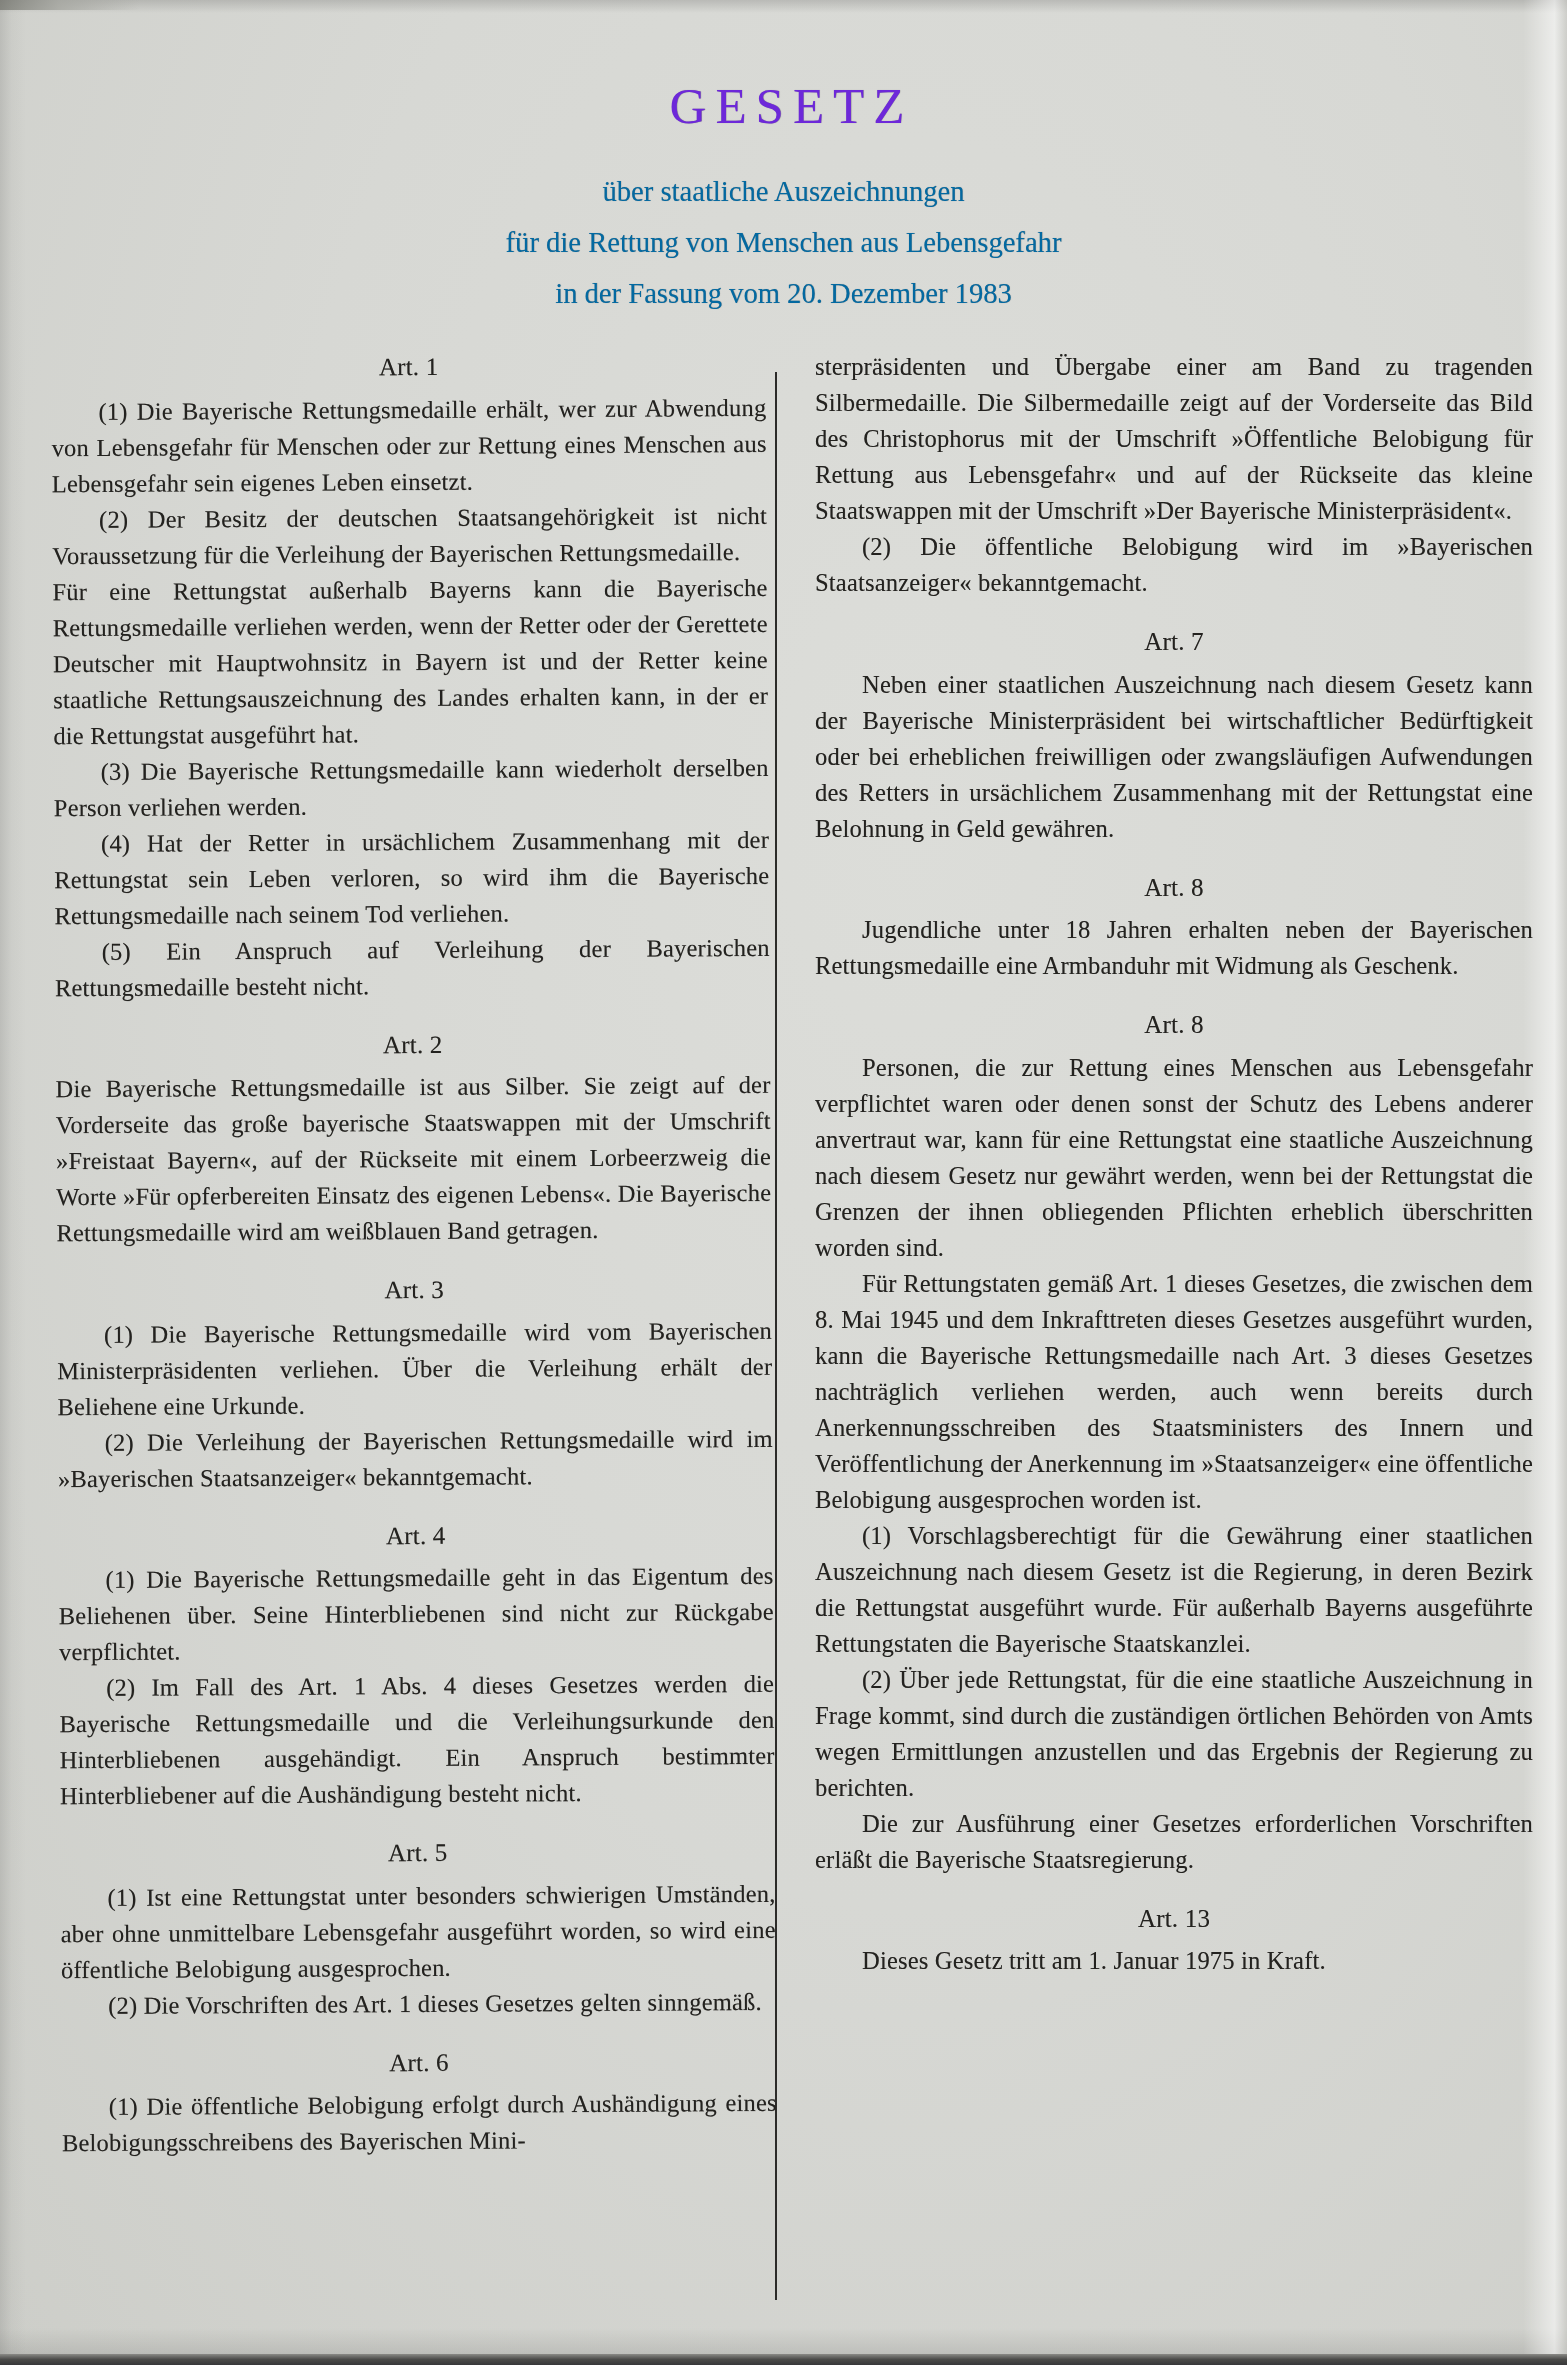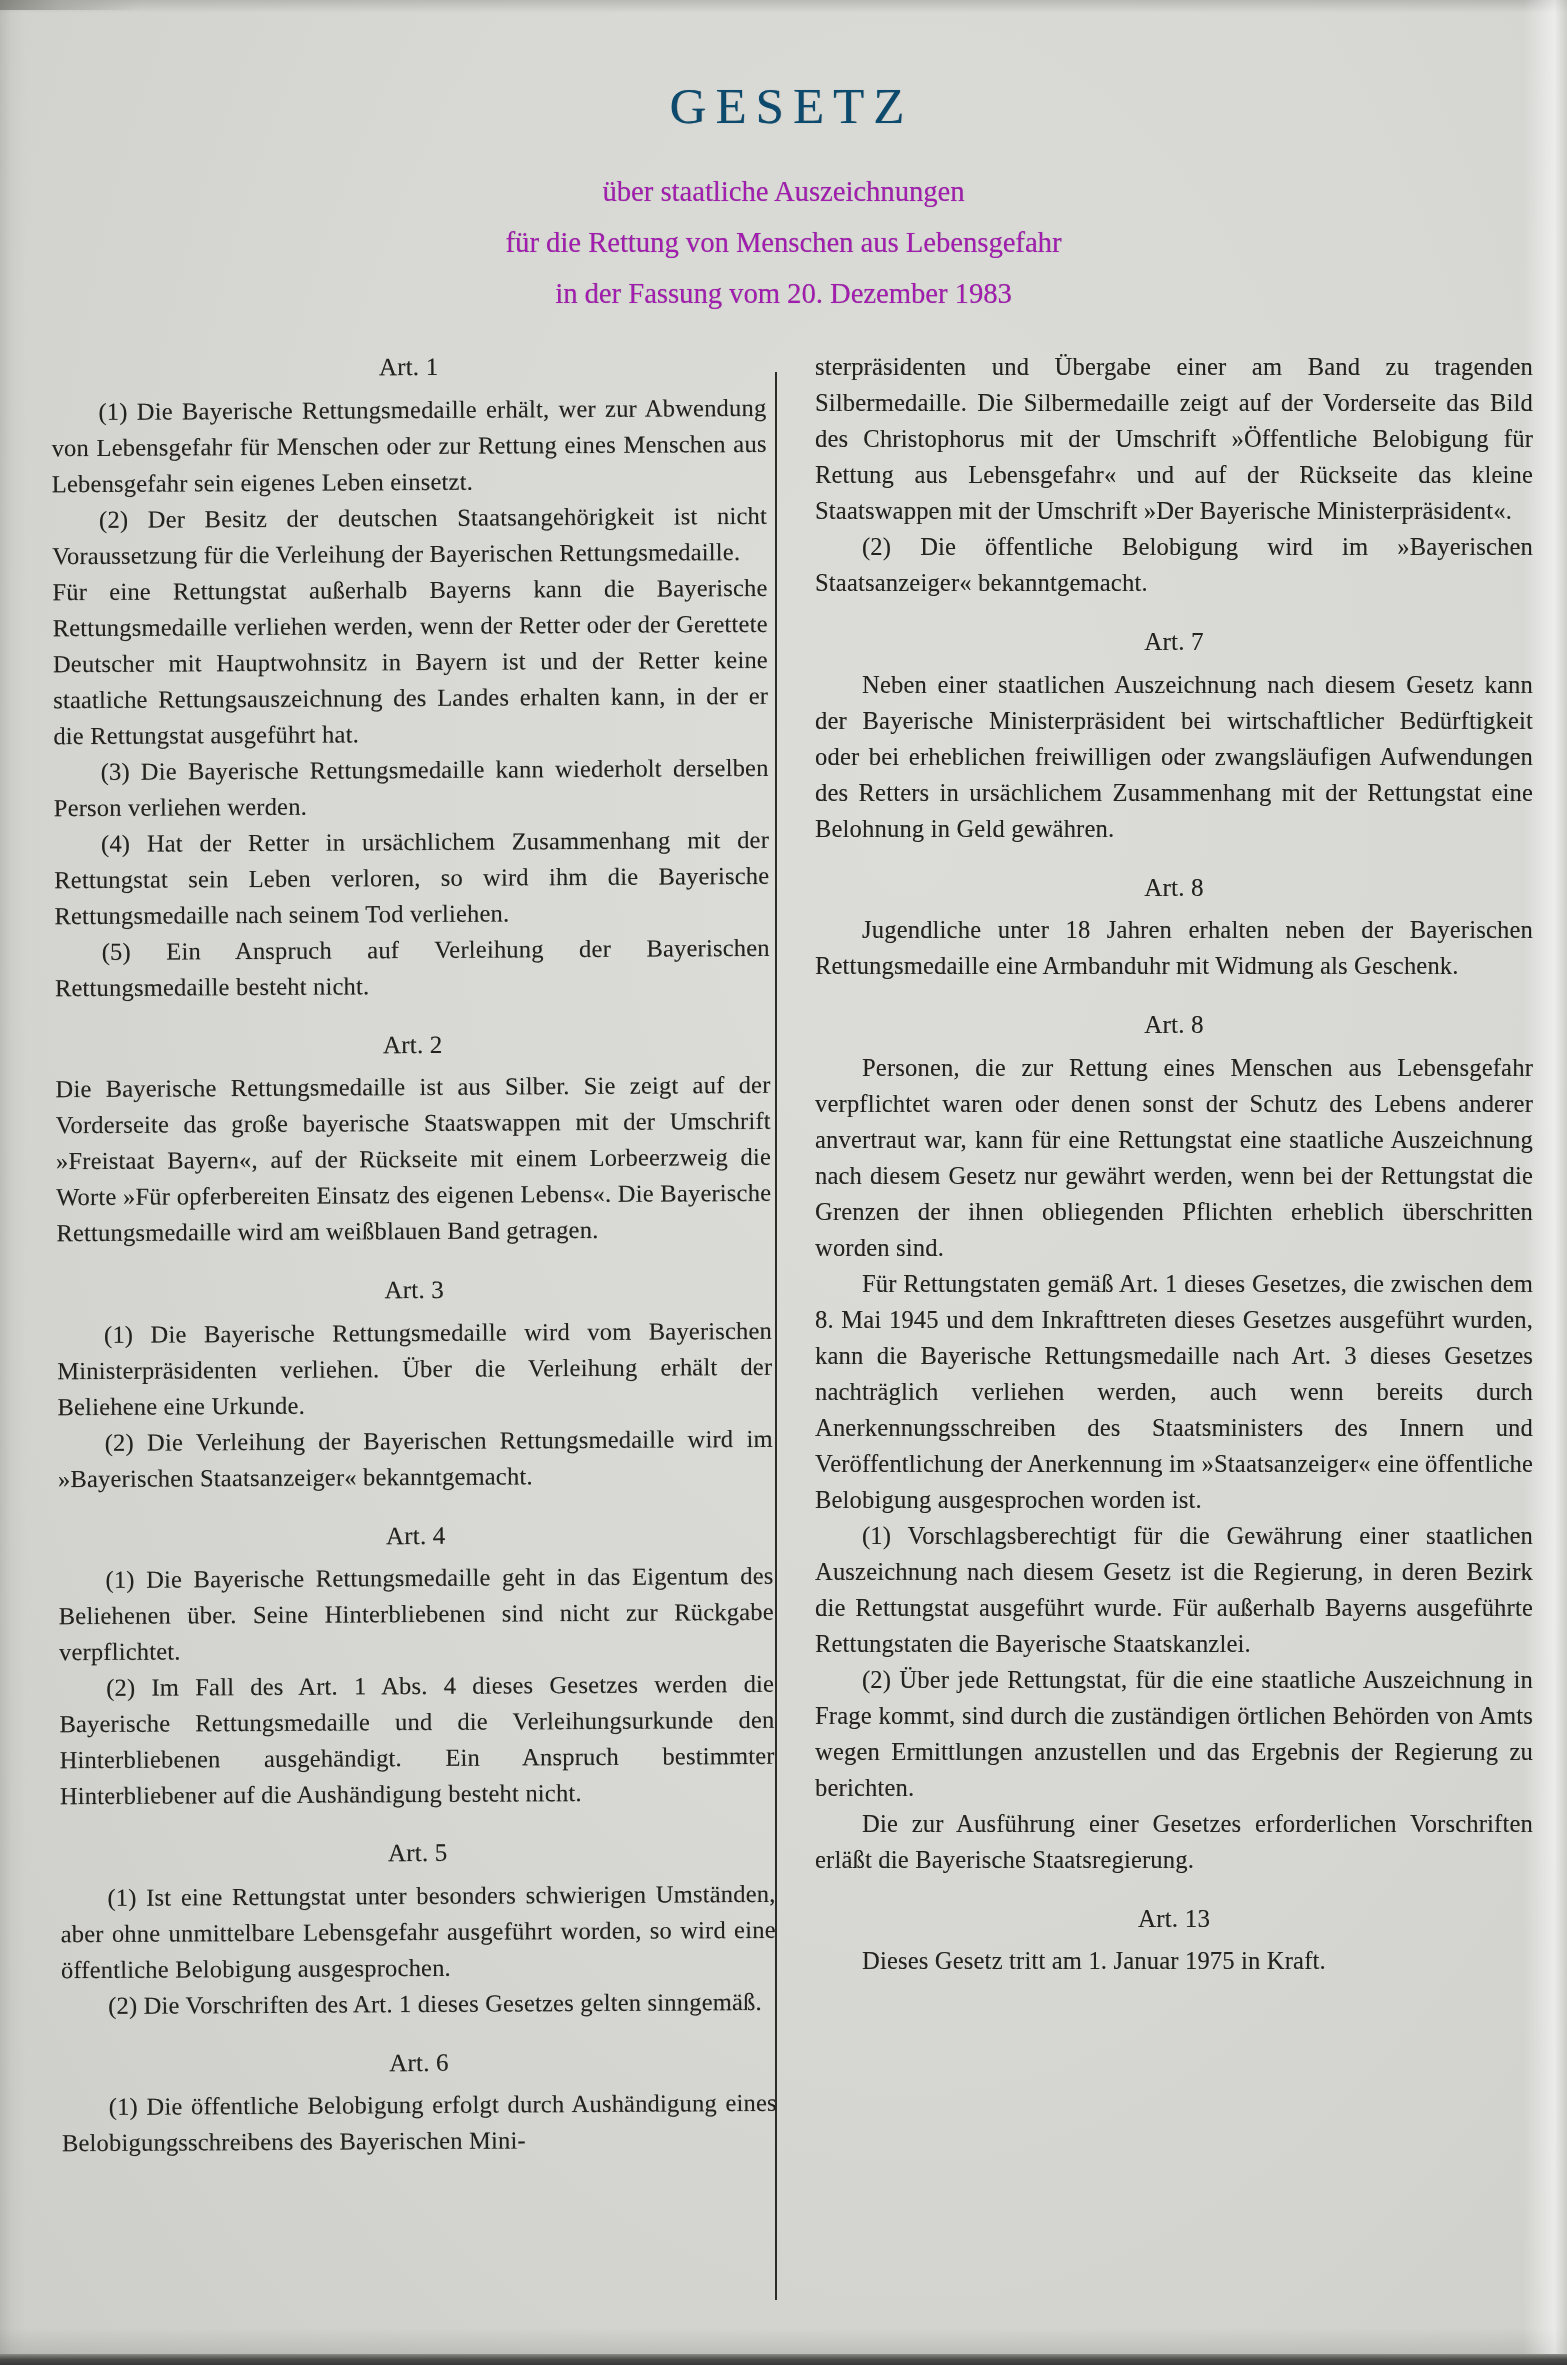--- a/index.html
+++ b/index.html
@@ -44,30 +44,30 @@
     top: 78px;
     left: 0;
     width: 100%;
     text-align: center;
     text-shadow: 0.3px 0.3px 0.7px rgba(40,38,34,0.40);
   }
   .main-title {
     font-size: 51px;
     letter-spacing: 9px;
     line-height: 57px;
-    color: #0c4a6e;
+    color: #6d28d9;
     padding-left: 16px;
   }
   .subtitles {
     margin-top: 31px;
   }
   .subtitle {
     font-size: 28.6px;
     line-height: 51px;
-    color: #a21caf;
+    color: #0369a1;
   }
   .col {
     position: absolute;
     top: 349px;
     text-align: justify;
     font-size: 24.5px;
     line-height: 36px;
     letter-spacing: 0.2px;
     text-shadow: 0.2px 0.2px 0.6px rgba(40,38,34,0.38);
   }

